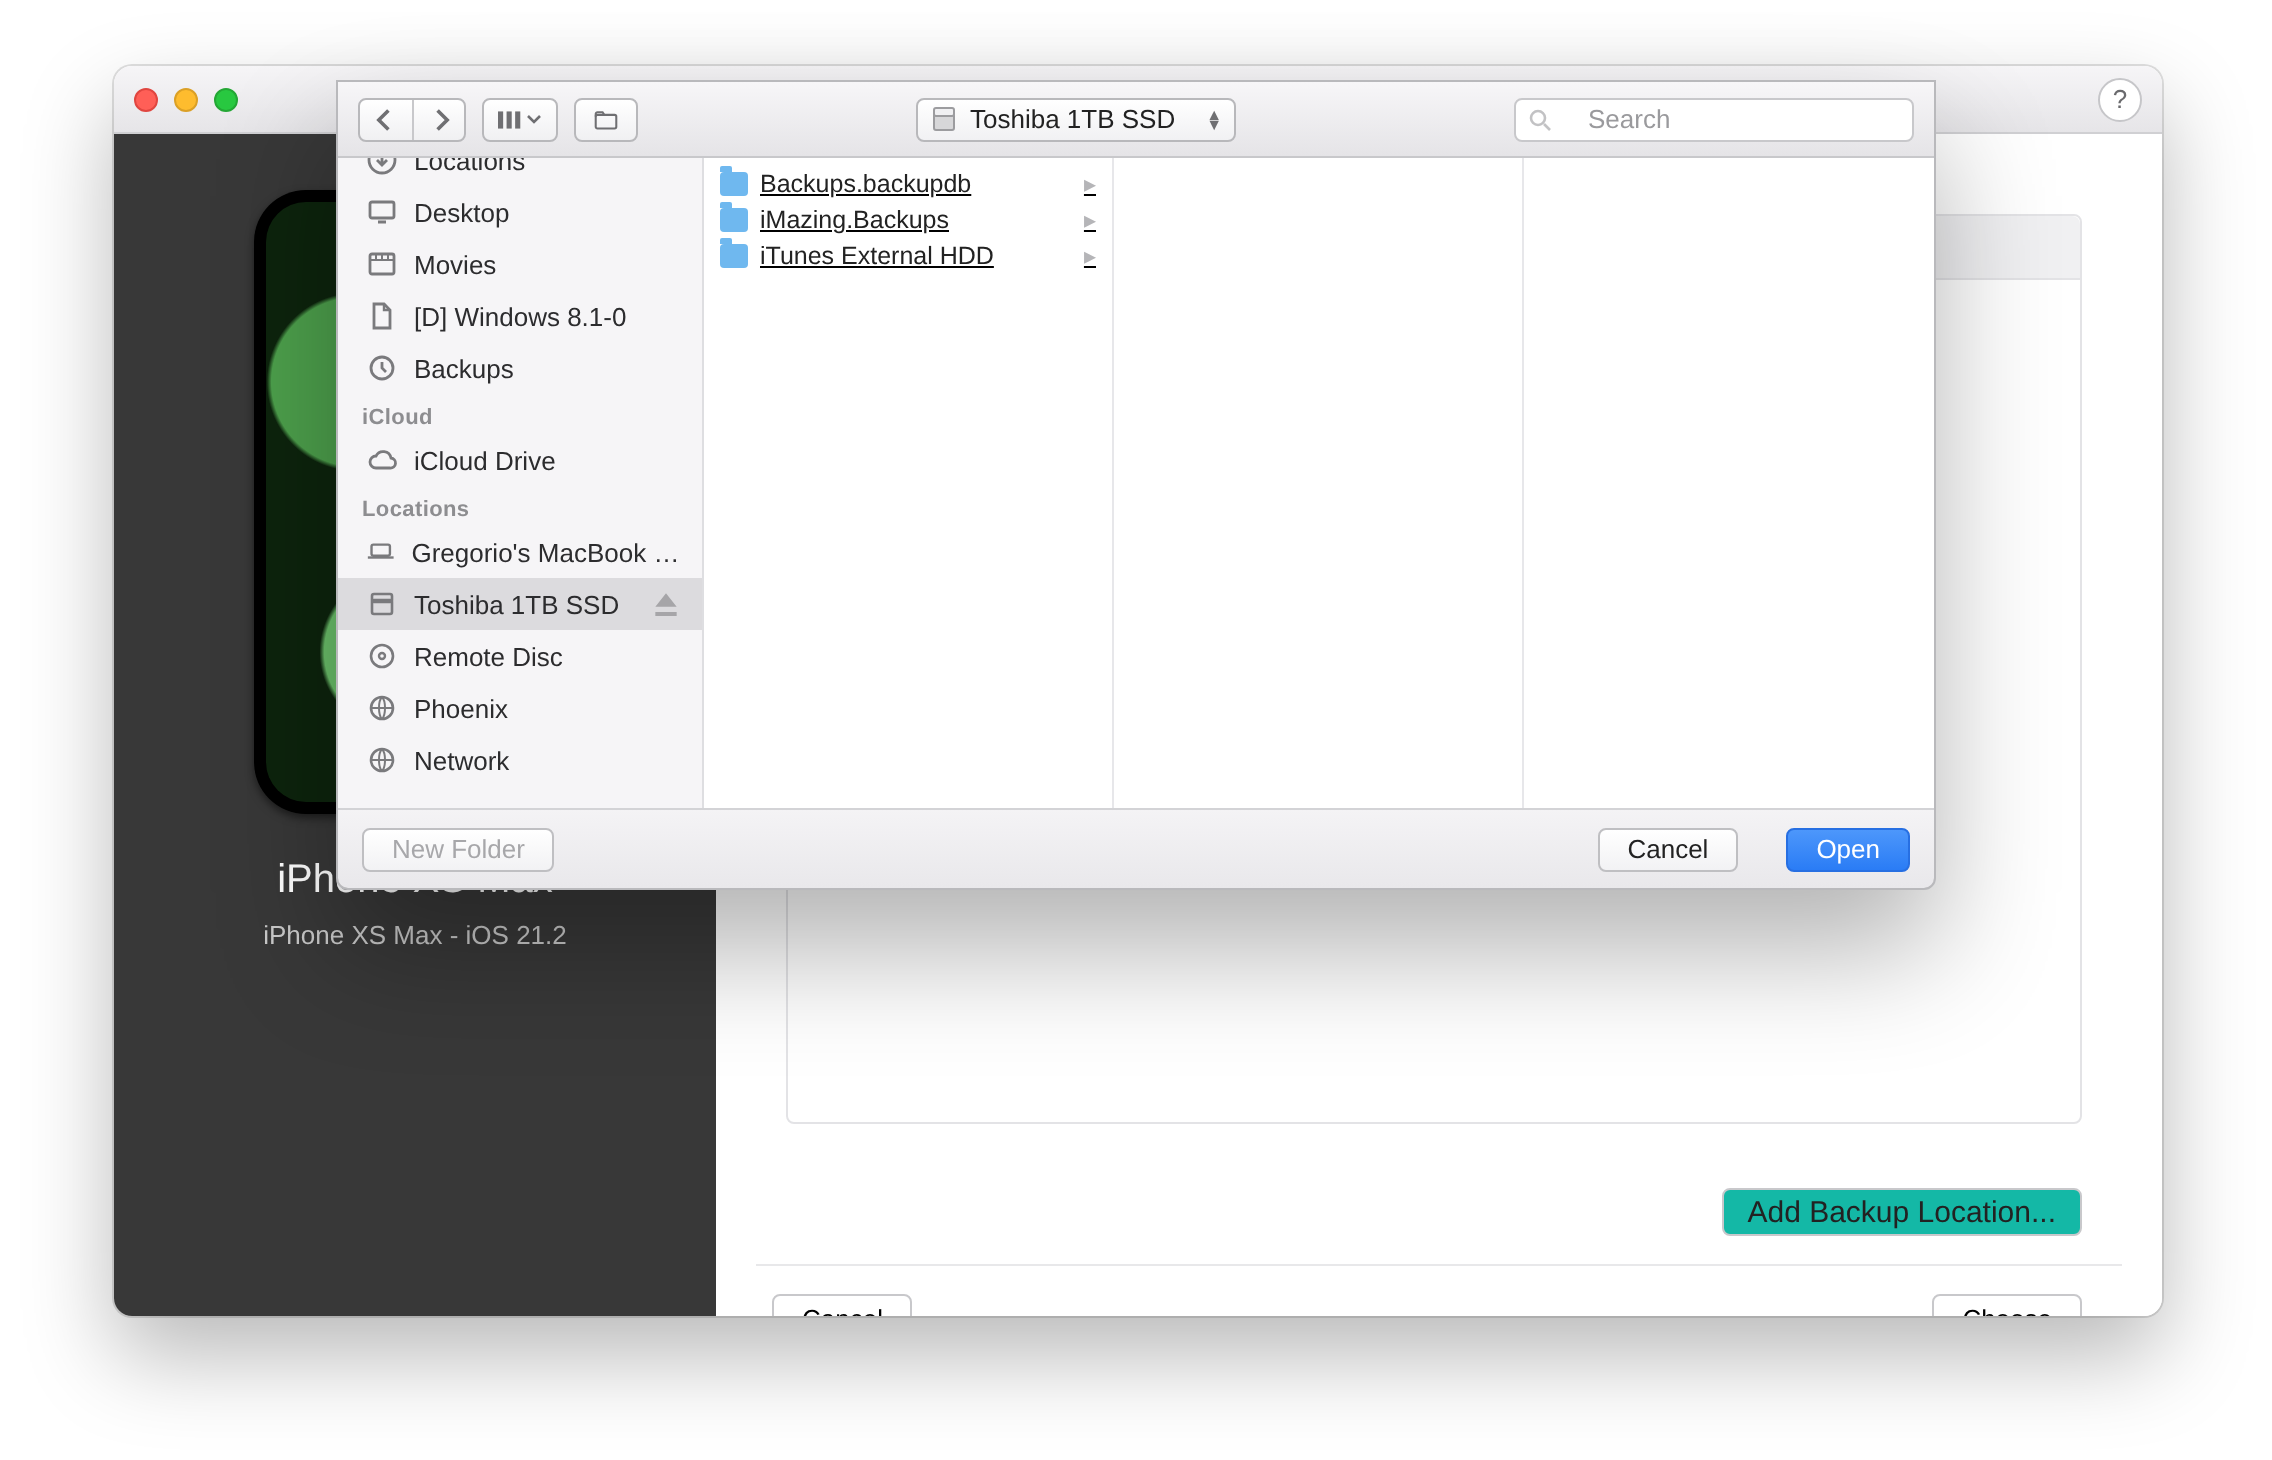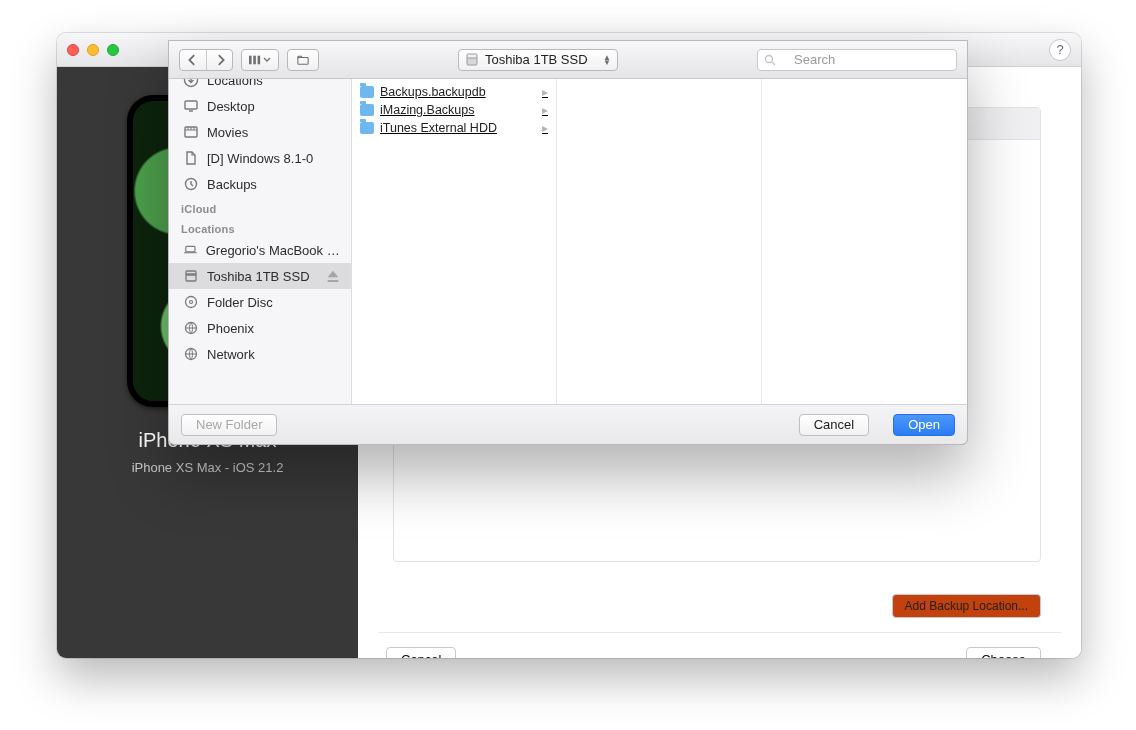--- a/index.html
+++ b/index.html
@@ -23,21 +23,21 @@
   .darkside{ width:301px; background:#383838; color:#ddd; display:flex; flex-direction:column; align-items:center; padding-top:28px; }
   .phone{ width:162px; height:312px; background:#000; border-radius:26px; position:relative; overflow:hidden; box-shadow:0 2px 4px rgba(0,0,0,.5); }
   .phone::before{content:""; position:absolute; inset:6px; border-radius:20px; background:radial-gradient(circle at 30% 30%, #4da04c 0 18%, transparent 19%), radial-gradient(circle at 70% 60%, #2d6e2d 0 22%, transparent 23%), radial-gradient(circle at 45% 75%, #6bc06a 0 16%, transparent 17%), #0d240d;}
   .notch{position:absolute; top:6px;left:50%;transform:translateX(-50%);width:70px;height:16px;background:#000;border-radius:0 0 10px 10px;}
   .phonelabel{ color:#fff; font-size:20px; font-weight:300; margin-top:22px;}
   .phonelabel2{ color:#c9c9c9; font-size:13px; font-weight:300; margin-top:8px;}
 
   .mainpane{ flex:1; background:#fff; position:relative; }
   .bigbox{ position:absolute; left:35px; top:40px; right:40px; height:455px; border:1px solid #e3e3e6; border-radius:4px; background:#fff;}
   .bighdr{ height:32px; background:#f0f0f2; border-bottom:1px solid #e3e3e6; border-radius:4px 4px 0 0;}
-  .add-loc{ position:absolute; right:40px; top:527px; height:24px; border:1px solid #c8c8cb; border-radius:4px; background:#c2410c; font-size:12px; padding:0 12px; display:flex; align-items:center; color:#222;}
+  .add-loc{ position:absolute; right:40px; top:527px; height:24px; border:1px solid #c8c8cb; border-radius:4px; background:#14b8a6; font-size:15px; padding:0 12px; display:flex; align-items:center; color:#222;}
   .sep{position:absolute; left:20px; right:20px; top:565px; height:1px; background:#e8e8ea;}
   .btm-cancel{position:absolute; left:28px; top:580px; height:24px; border:1px solid #c8c8cb; border-radius:4px; background:#fff; font-size:13px; padding:0 14px; display:flex; align-items:center;}
   .btm-choose{position:absolute; right:40px; top:580px; height:24px; border:1px solid #c8c8cb; border-radius:4px; background:#fff; font-size:13px; padding:0 14px; display:flex; align-items:center;}
 
   
   .sheet{ position:absolute; left:168px; top:40px; width:800px; height:405px; background:#a3a3a3;
     border:1px solid #b9b9bc; border-radius:0 0 6px 6px; box-shadow:0 30px 60px rgba(0,0,0,.3); overflow:hidden;}
   .toolbar{ height:38px; background:linear-gradient(#f7f6f8,#e5e4e7); border-bottom:1px solid #c8c8cb; display:flex; align-items:center; padding:0 10px; gap:8px;}
   .segbtn{ height:22px; border:1px solid #b8b8bb; border-radius:4px; background:linear-gradient(#ffffff,#f0f0f2); display:flex; align-items:center; overflow:hidden;}
   .segpart{ width:26px; height:100%; display:flex; align-items:center; justify-content:center; color:#6f6f72;}
@@ -200,20 +200,26 @@
       </div>
       <div class="sb-item">
         <svg class="sb-icon" viewBox="0 0 16 16">
             <circle cx="8" cy="8" r="5.5" fill="none" stroke="currentColor" stroke-width="1.4"></circle>
             <path d="M8 5v3l2 2" fill="none" stroke="currentColor" stroke-width="1.4"></path>
           </svg>
         <span>Backups</span>
       </div>
 
       <div class="sb-section-label">iCloud</div>
+      <div class="sb-item">
+        <svg class="sb-icon" viewBox="0 0 16 16">
+            <path d="M5 12a3 3 0 0 1 0-6 4 4 0 0 1 7.5 1A2.5 2.5 0 0 1 12 12z" fill="none" stroke="currentColor" stroke-width="1.4"></path>
+          </svg>
+        <span>iCloud Drive</span>
+      </div>
 
       <div class="sb-section-label">Locations</div>
       <div class="sb-item">
         <svg class="sb-icon" viewBox="0 0 16 16">
             <rect x="3" y="4" width="10" height="6" rx="1" fill="none" stroke="currentColor" stroke-width="1.3"></rect>
             <path d="M1 11h14" stroke="currentColor" stroke-width="1.3"></path>
           </svg>
         <span>Gregorio's MacBook Pr…</span>
       </div>
       <div class="sb-item active">
@@ -224,21 +230,21 @@
         <span>Toshiba 1TB SSD</span>
         <svg class="sb-icon eject" viewBox="0 0 12 12">
             <path d="M6 2 2 7h8zM2 9h8v1.5H2z" fill="currentColor"></path>
           </svg>
       </div>
       <div class="sb-item">
         <svg class="sb-icon" viewBox="0 0 16 16">
             <circle cx="8" cy="8" r="5.5" fill="none" stroke="currentColor" stroke-width="1.3"></circle>
             <circle cx="8" cy="8" r="1.5" fill="none" stroke="currentColor" stroke-width="1.2"></circle>
           </svg>
-        <span>Folder Disc</span>
+        <span>Remote Disc</span>
       </div>
       <div class="sb-item">
         <svg class="sb-icon" viewBox="0 0 16 16">
             <circle cx="8" cy="8" r="5.5" fill="none" stroke="currentColor" stroke-width="1.3"></circle>
             <path d="M2.5 8h11M8 2.5c2 2 2 9 0 11M8 2.5c-2 2-2 9 0 11" fill="none" stroke="currentColor" stroke-width="1"></path>
           </svg>
         <span>Phoenix</span>
       </div>
       <div class="sb-item">
         <svg class="sb-icon" viewBox="0 0 16 16">

